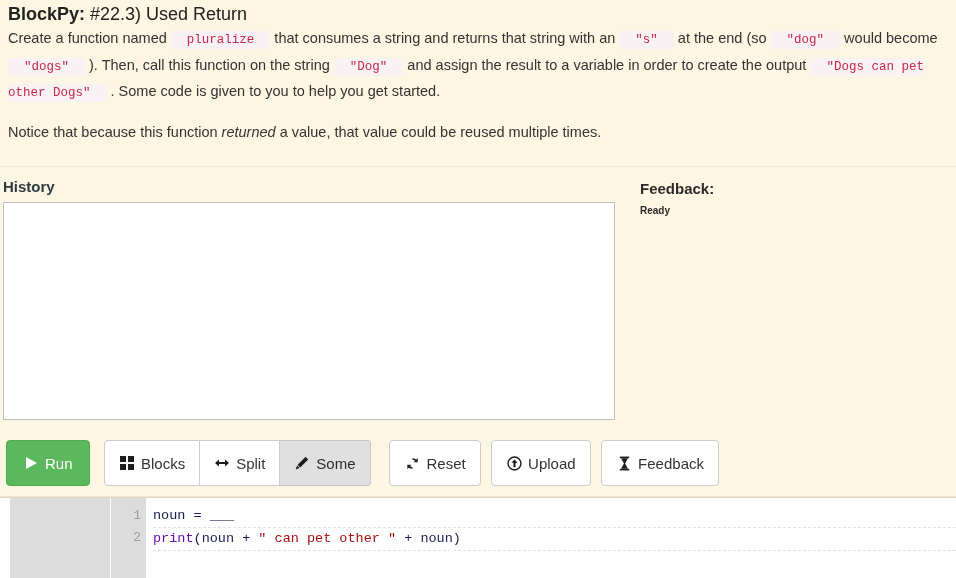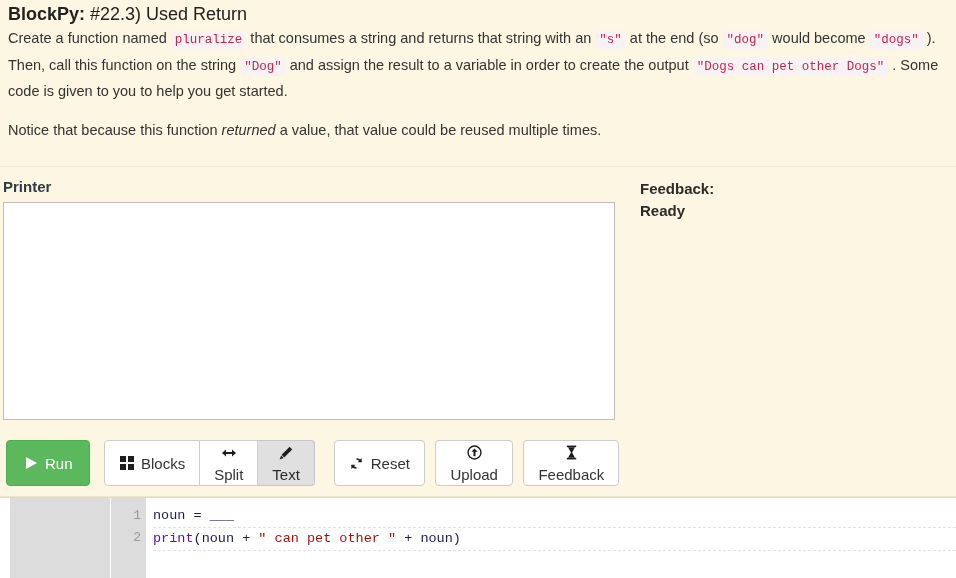--- a/index.html
+++ b/index.html
@@ -44,21 +44,21 @@
     margin: 0;
   }
   .instr-para.second {
     margin-top: 14px;
   }
   code.inline {
     font-family: "Liberation Mono", "DejaVu Sans Mono", monospace;
     font-size: 12.5px;
     color: #c7254e;
     background-color: #f9f2f4;
-    padding: 2px 4px;
+    padding: 2px 16px;
     border-radius: 4px;
     white-space: normal;
   }
   em.ital {
     font-style: italic;
   }
   .sep-top {
     position: absolute;
     left: 0;
     top: 166px;
@@ -103,21 +103,21 @@
     line-height: 18px;
   }
   .feedback-label {
     font-size: 15px;
     font-weight: bold;
     color: #2b2b2b;
     line-height: 22px;
     margin: 11px 0 0 0;
   }
   .feedback-status {
-    font-size: 15px;
+    font-size: 10px;
     font-weight: bold;
     color: #2b2b2b;
     line-height: 22px;
     margin: 0;
   }
   .printer-box {
     margin: 6px 0 0 3px;
     width: 612px;
     height: 218px;
     background: #ffffff;
@@ -154,21 +154,21 @@
     border-radius: 4px;
     background: #ffffff;
     color: #333333;
     font-family: "Liberation Sans", sans-serif;
     font-size: 15px;
     line-height: 1;
     vertical-align: top;
     cursor: pointer;
     user-select: none;
   }
-  .btn + .btn { margin-left: 6px; flex-direction: column; }
+  .btn + .btn { margin-left: 6px; }
   .btn-run {
     background: #5cb85c;
     border-color: #4cae4c;
     color: #ffffff;
     font-weight: normal;
     padding: 0 16px;
   }
   .btn-group {
     display: inline-flex;
     vertical-align: top;
@@ -282,21 +282,21 @@
     <p class="instr-para"><span>Create a function named </span><code class="inline">pluralize</code><span> that consumes a string and returns that string with an </span><code class="inline">"s"</code><span> at the end (so </span><code class="inline">"dog"</code><span> would become </span><code class="inline">"dogs"</code><span> ). Then, call this function on the string </span><code class="inline">"Dog"</code><span> and assign the result to a variable in order to create the output </span><code class="inline">"Dogs can pet other Dogs"</code><span> . Some code is given to you to help you get started.</span></p>
 
     <p class="instr-para second"><span>Notice that because this function </span><em class="ital">returned</em><span> a value, that value could be reused multiple times.</span></p>
   </div>
 
   <div class="sep-top"></div>
 
   <div class="mid-row">
 
     <div class="printer-col">
-      <div class="section-label">Printer</div>
+      <div class="section-label">History</div>
       <div class="printer-box" title=""></div>
     </div>
 
     <div class="feedback-col">
       <div class="feedback-label">Feedback:</div>
       <div class="feedback-status">Ready</div>
     </div>
 
   </div>
 
@@ -333,21 +333,21 @@
         <span>Split</span>
       </button>
 
       <button class="btn active">
         <span class="ico">
           <svg width="14" height="14" viewBox="0 0 14 14">
             <path d="M10.6 0.8 L13.2 3.4 L5.2 11.4 L2.6 8.8 Z" fill="#1d1d1d"></path>
             <path d="M2.1 9.4 L4.6 11.9 L0.6 13.4 Z" fill="#1d1d1d"></path>
           </svg>
         </span>
-        <span>Text</span>
+        <span>Some</span>
       </button>
     </span>
 
     <span class="spacer-10"></span>
 
     <button class="btn">
       <span class="ico">
         <svg width="15" height="15" viewBox="0 0 16 16">
           <path d="M8 2.3 A5.7 5.7 0 0 1 13.5 6.4 L11.6 6.4 A3.9 3.9 0 0 0 8 4.1 Z" fill="#1d1d1d"></path>
           <path d="M13.5 2.0 L13.5 6.6 L9.2 6.6 Z" fill="#1d1d1d"></path>

